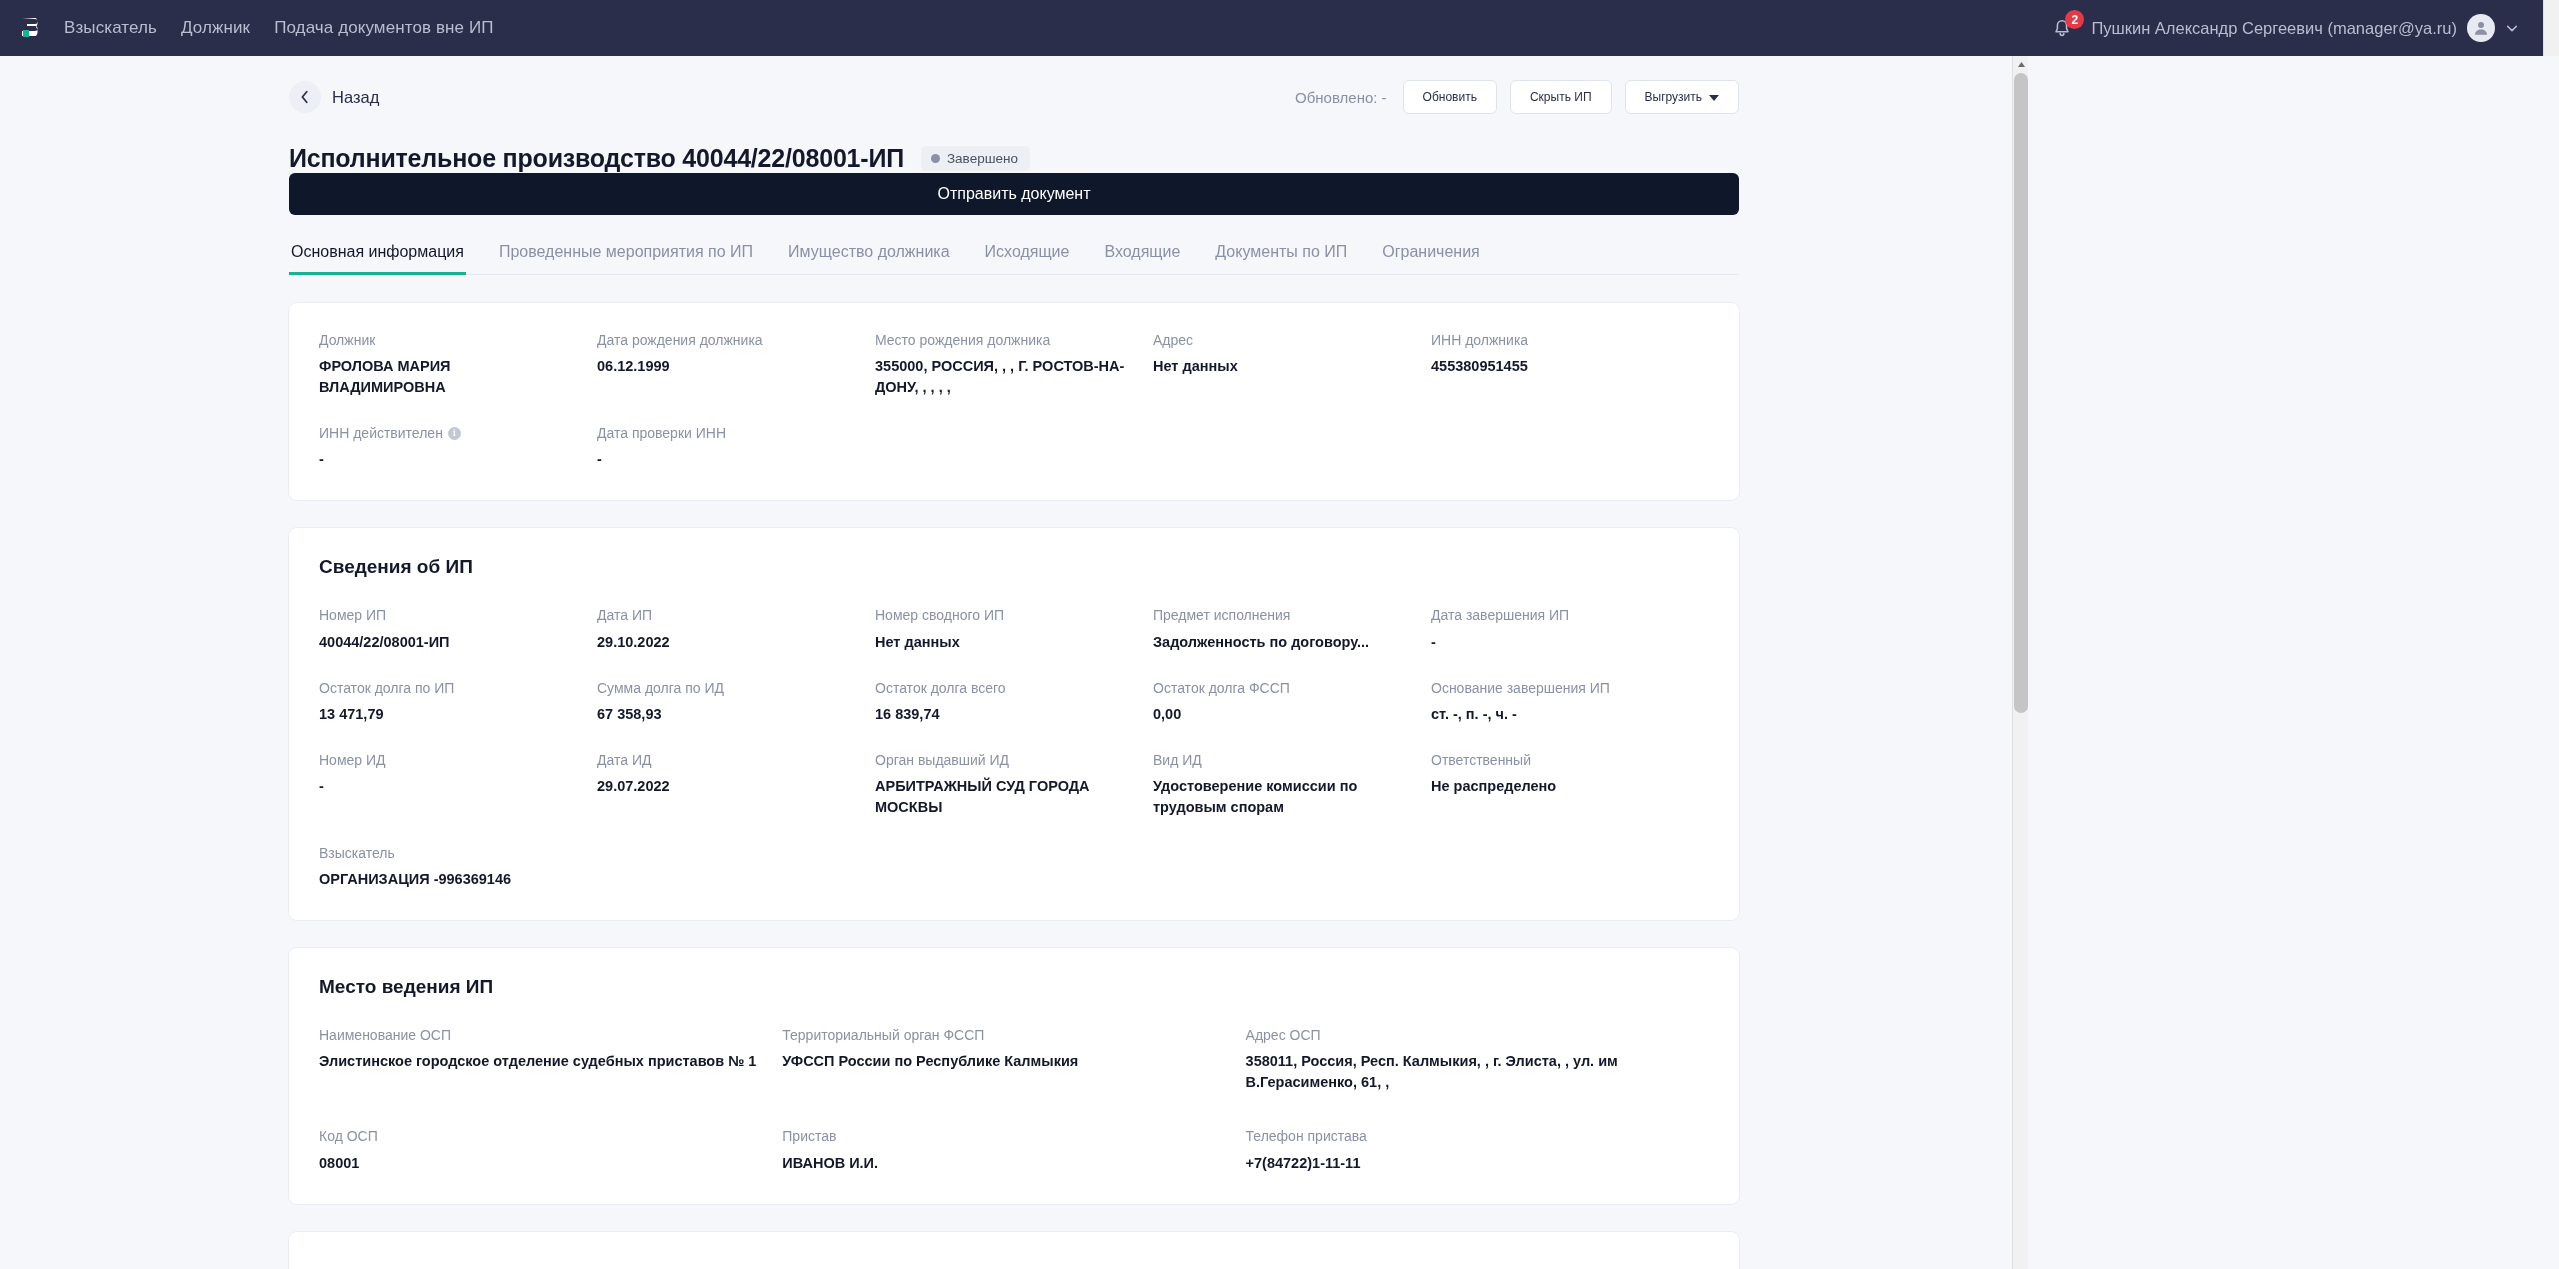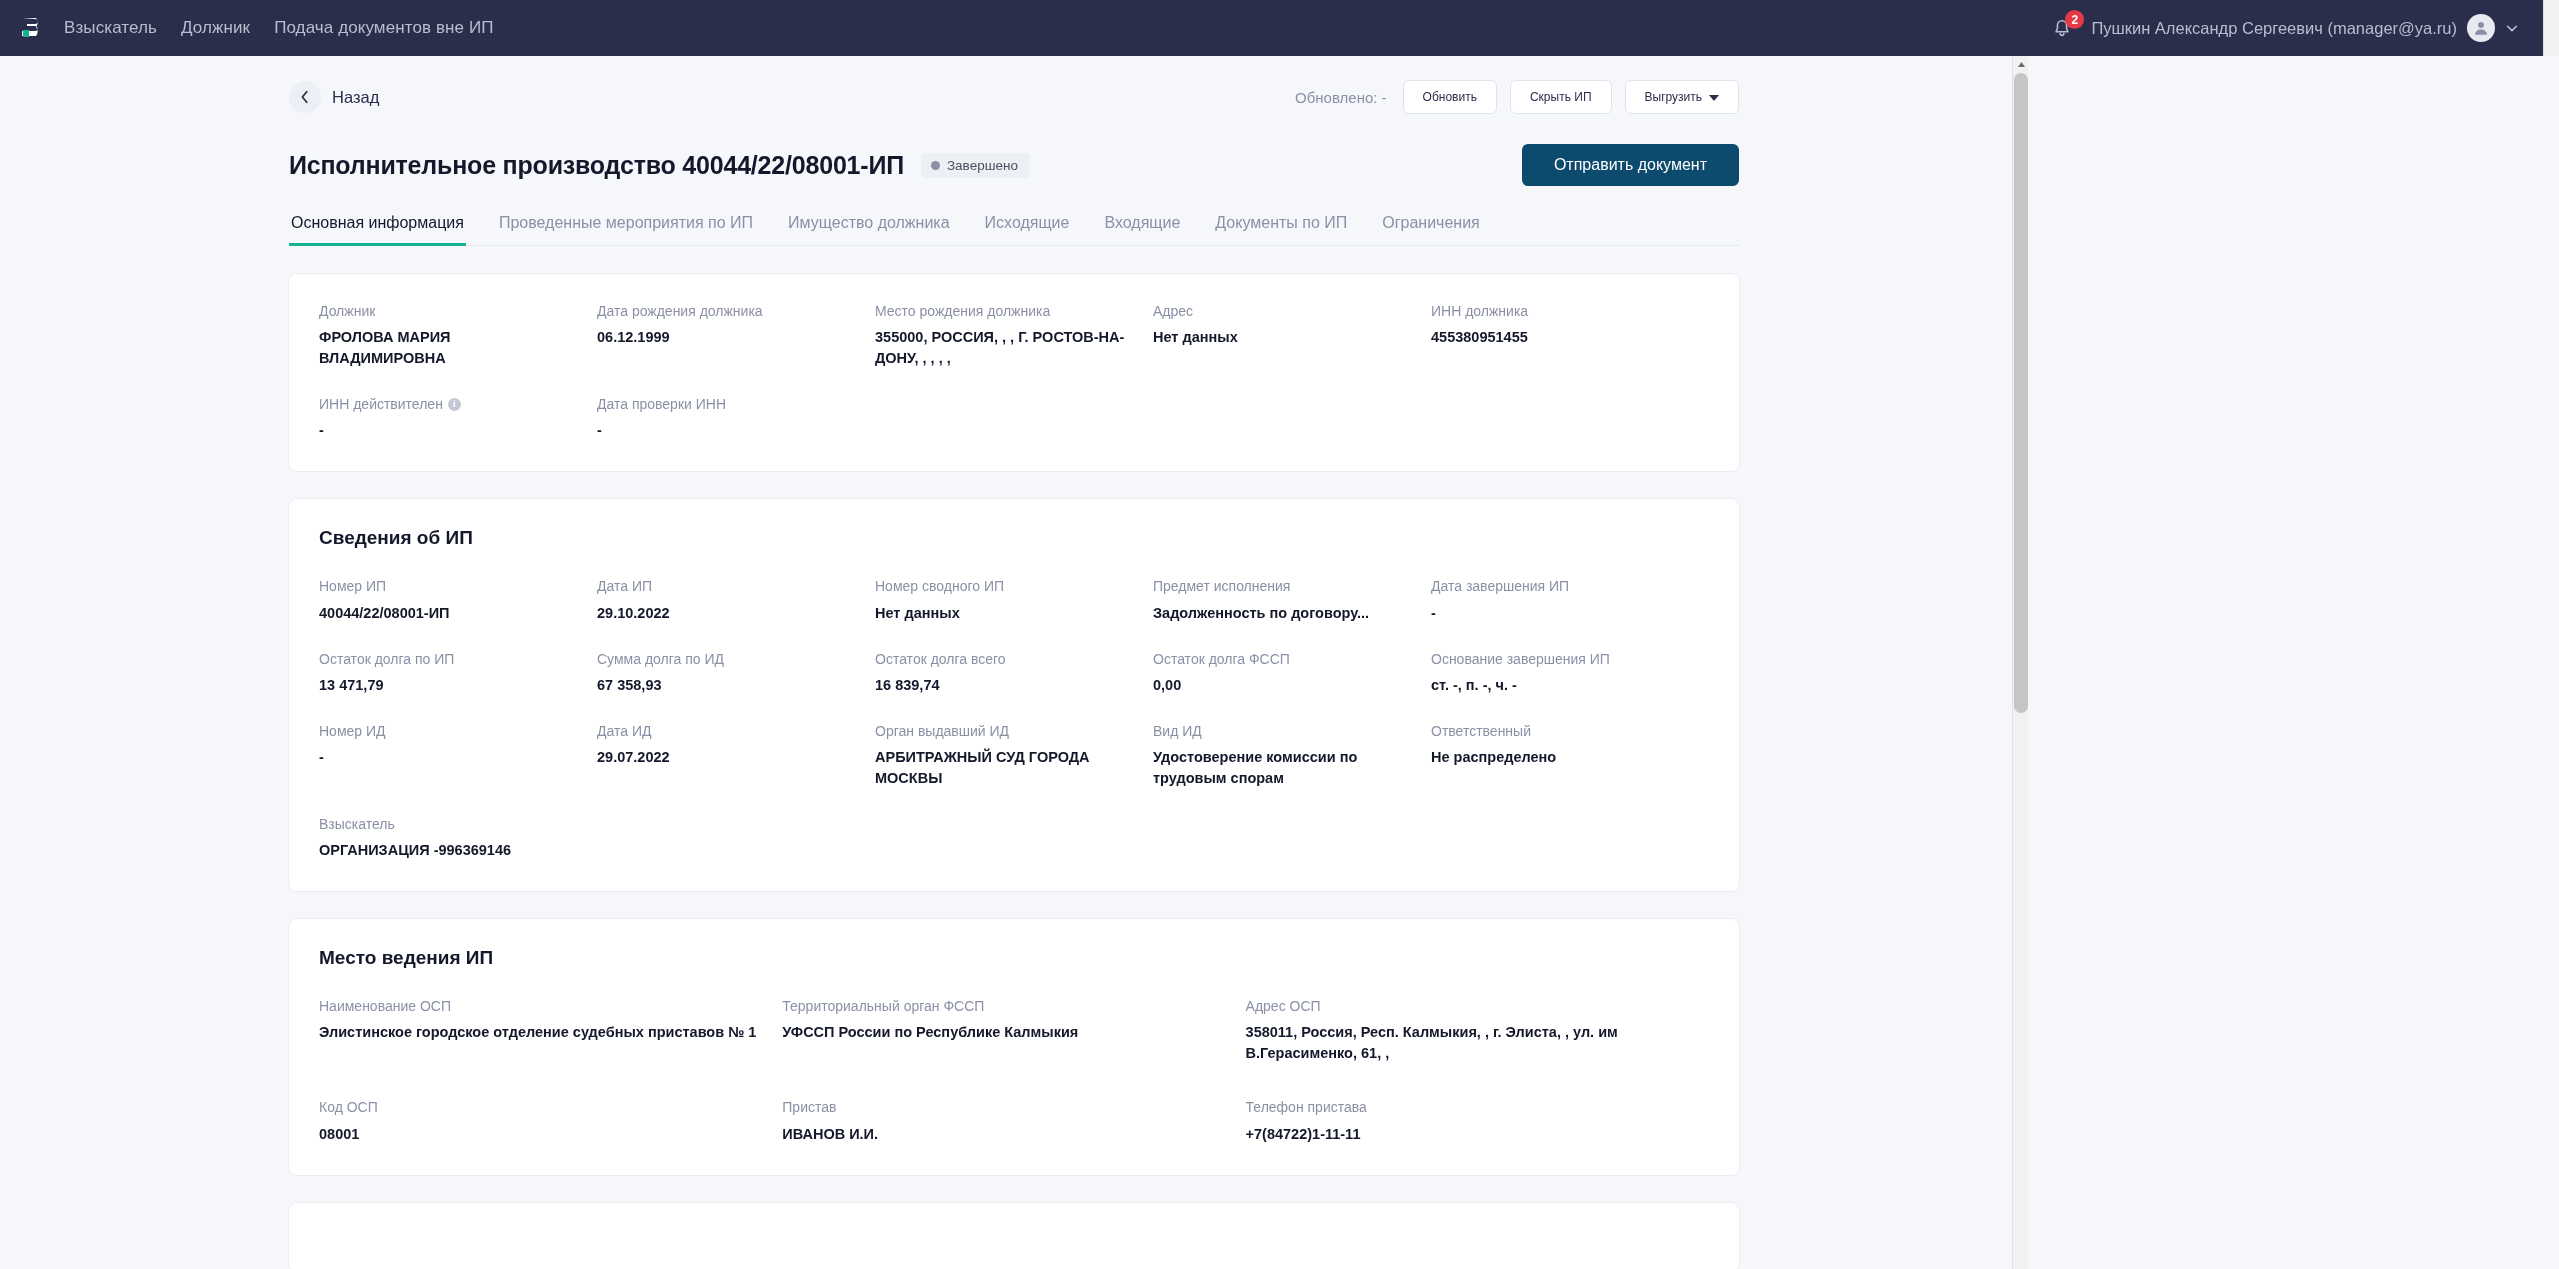--- a/index.html
+++ b/index.html
@@ -130,20 +130,21 @@
     border-right: 5px solid transparent;
     border-top: 6px solid #2b2e4a;
     vertical-align: middle;
   }
 
   
   .title-row {
     display: flex;
     justify-content: space-between;
     padding: 18px 0 8px 0;
+    flex-direction: column;
   }
   .title-left { display: flex; align-items: center; gap: 17px; }
   .page-title {
     font-size: 25px;
     font-weight: bold;
     color: #14182b;
     letter-spacing: -0.2px;
   }
   .status-badge {
     display: inline-flex;
@@ -155,21 +156,21 @@
     font-size: 13.5px;
     color: #4b5163;
   }
   .status-dot {
     width: 9px; height: 9px;
     border-radius: 50%;
     background: #8a90a6;
     flex: none;
   }
   .btn-primary {
-    background: #0c4a6e;
+    background: #0f172a;
     border: none;
     border-radius: 6px;
     color: #ffffff;
     font-size: 16px;
     padding: 12px 32px;
     cursor: pointer;
     font-family: inherit;
     white-space: nowrap;
   }
 

